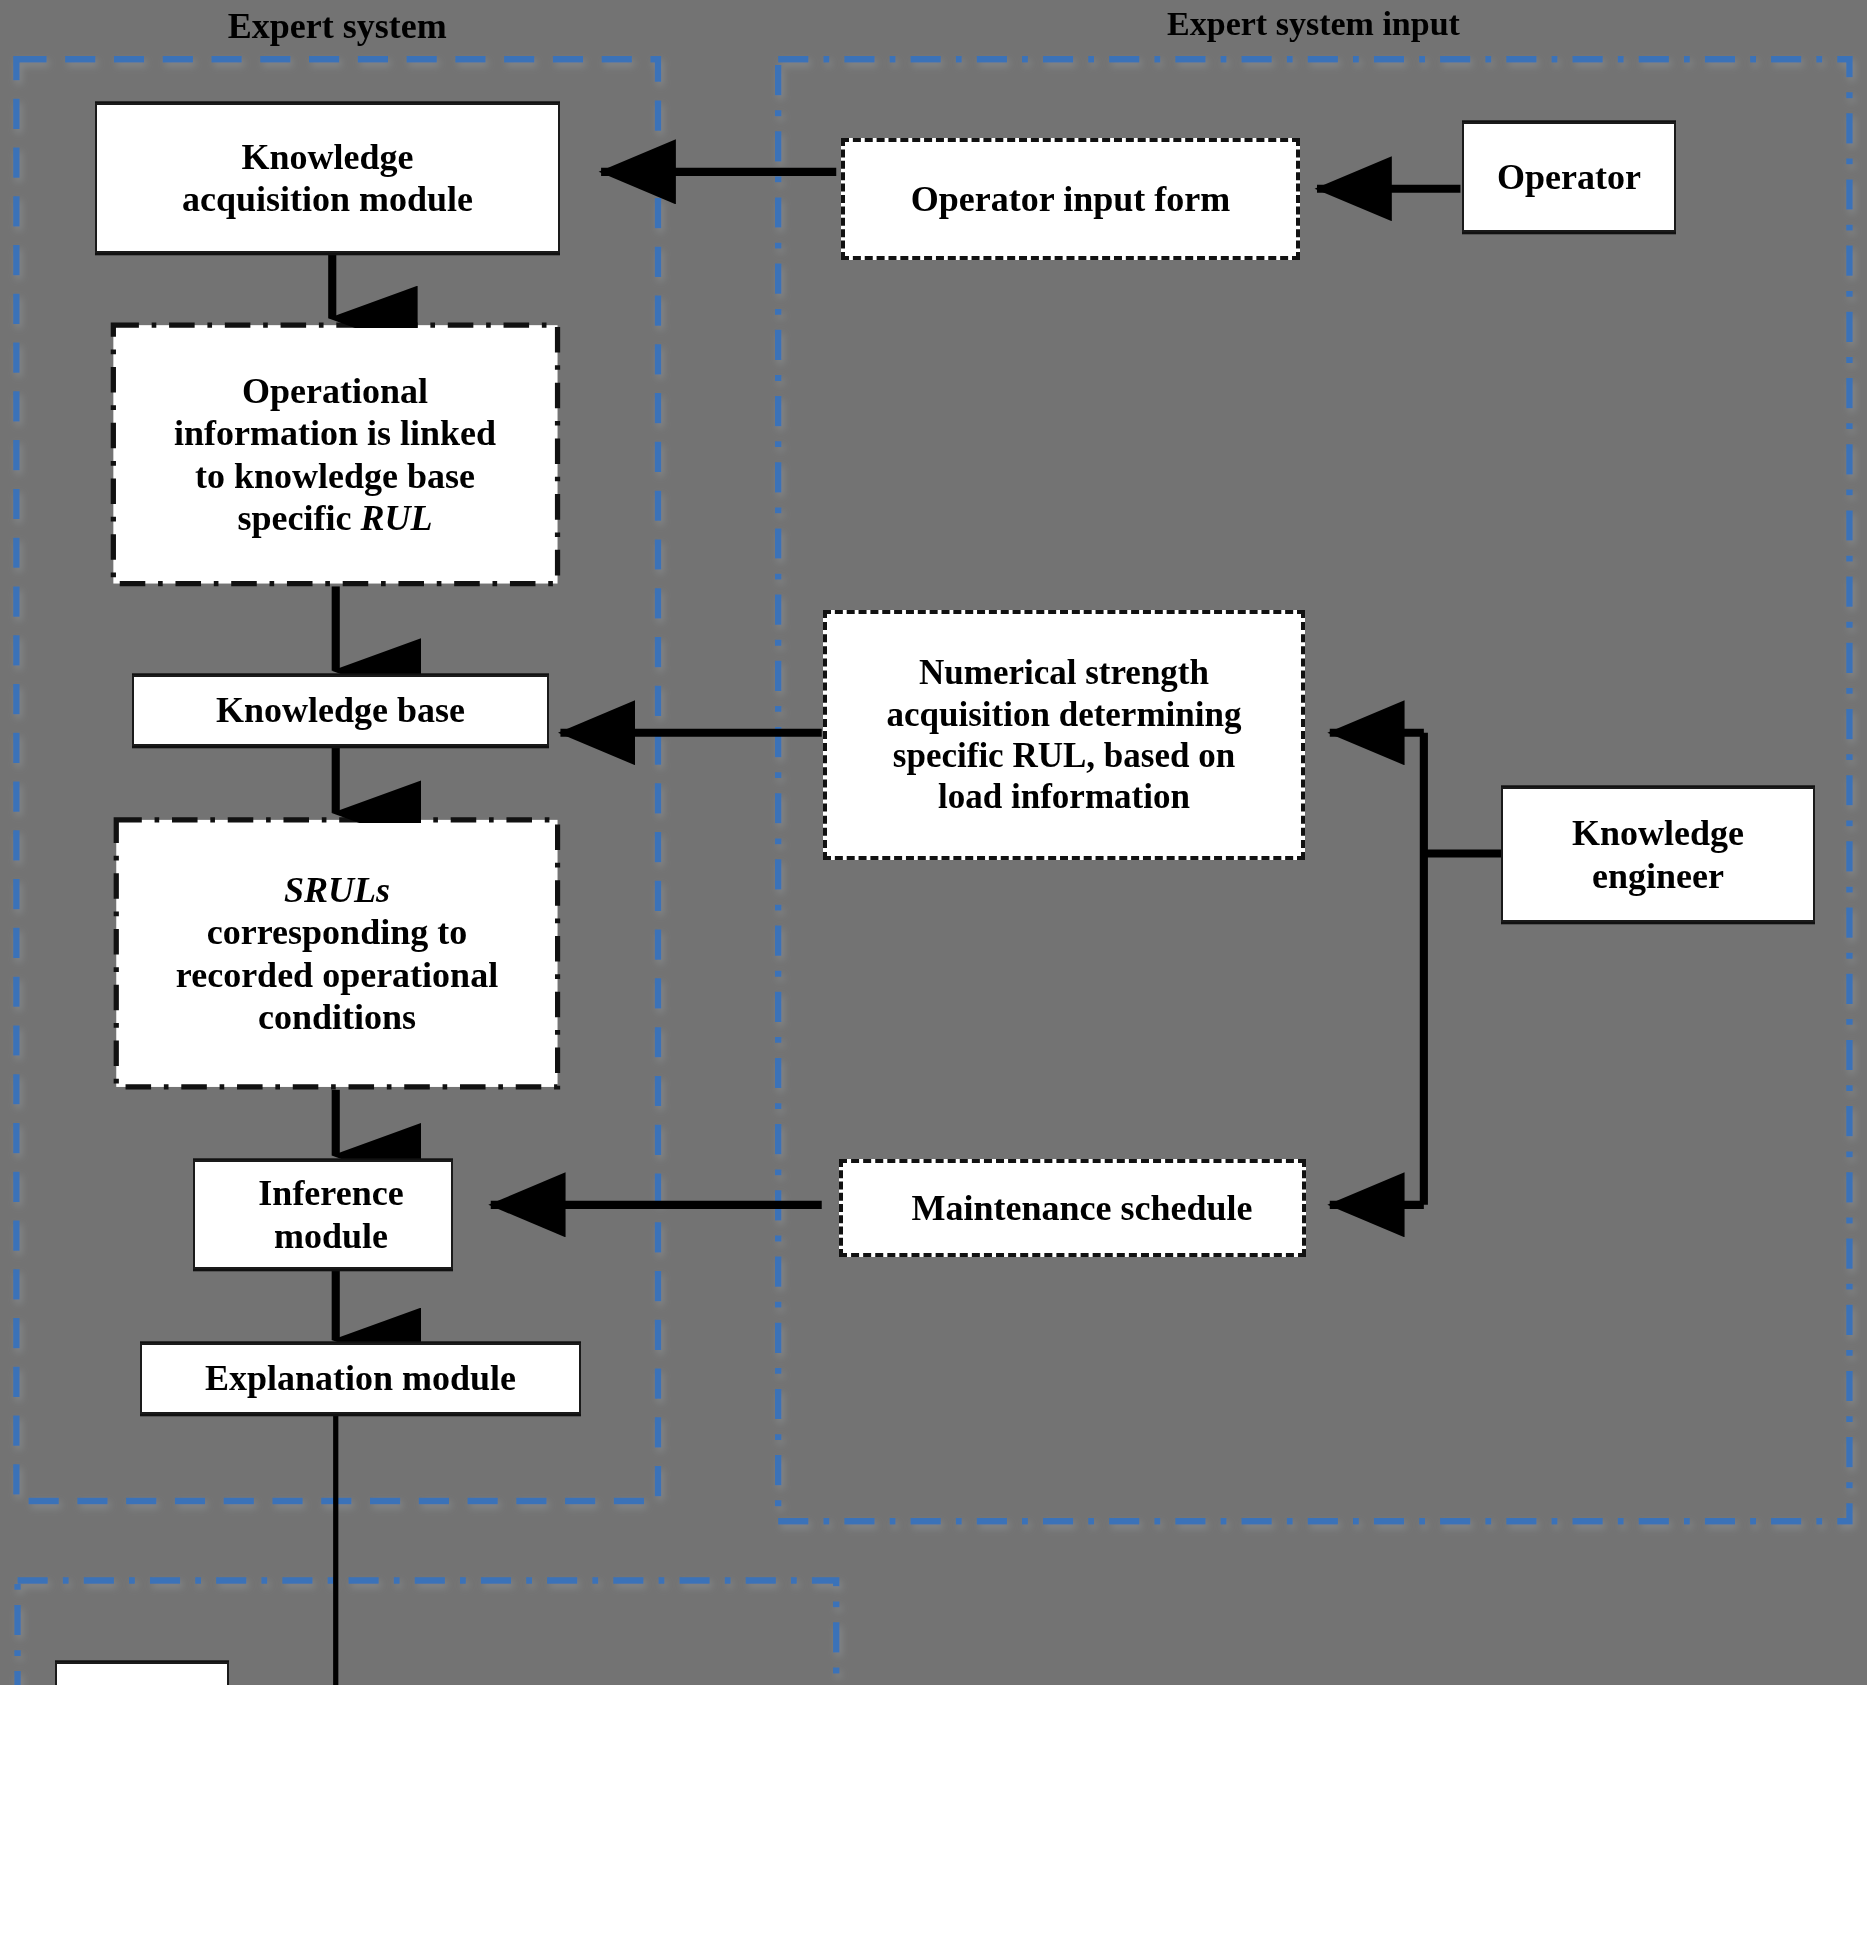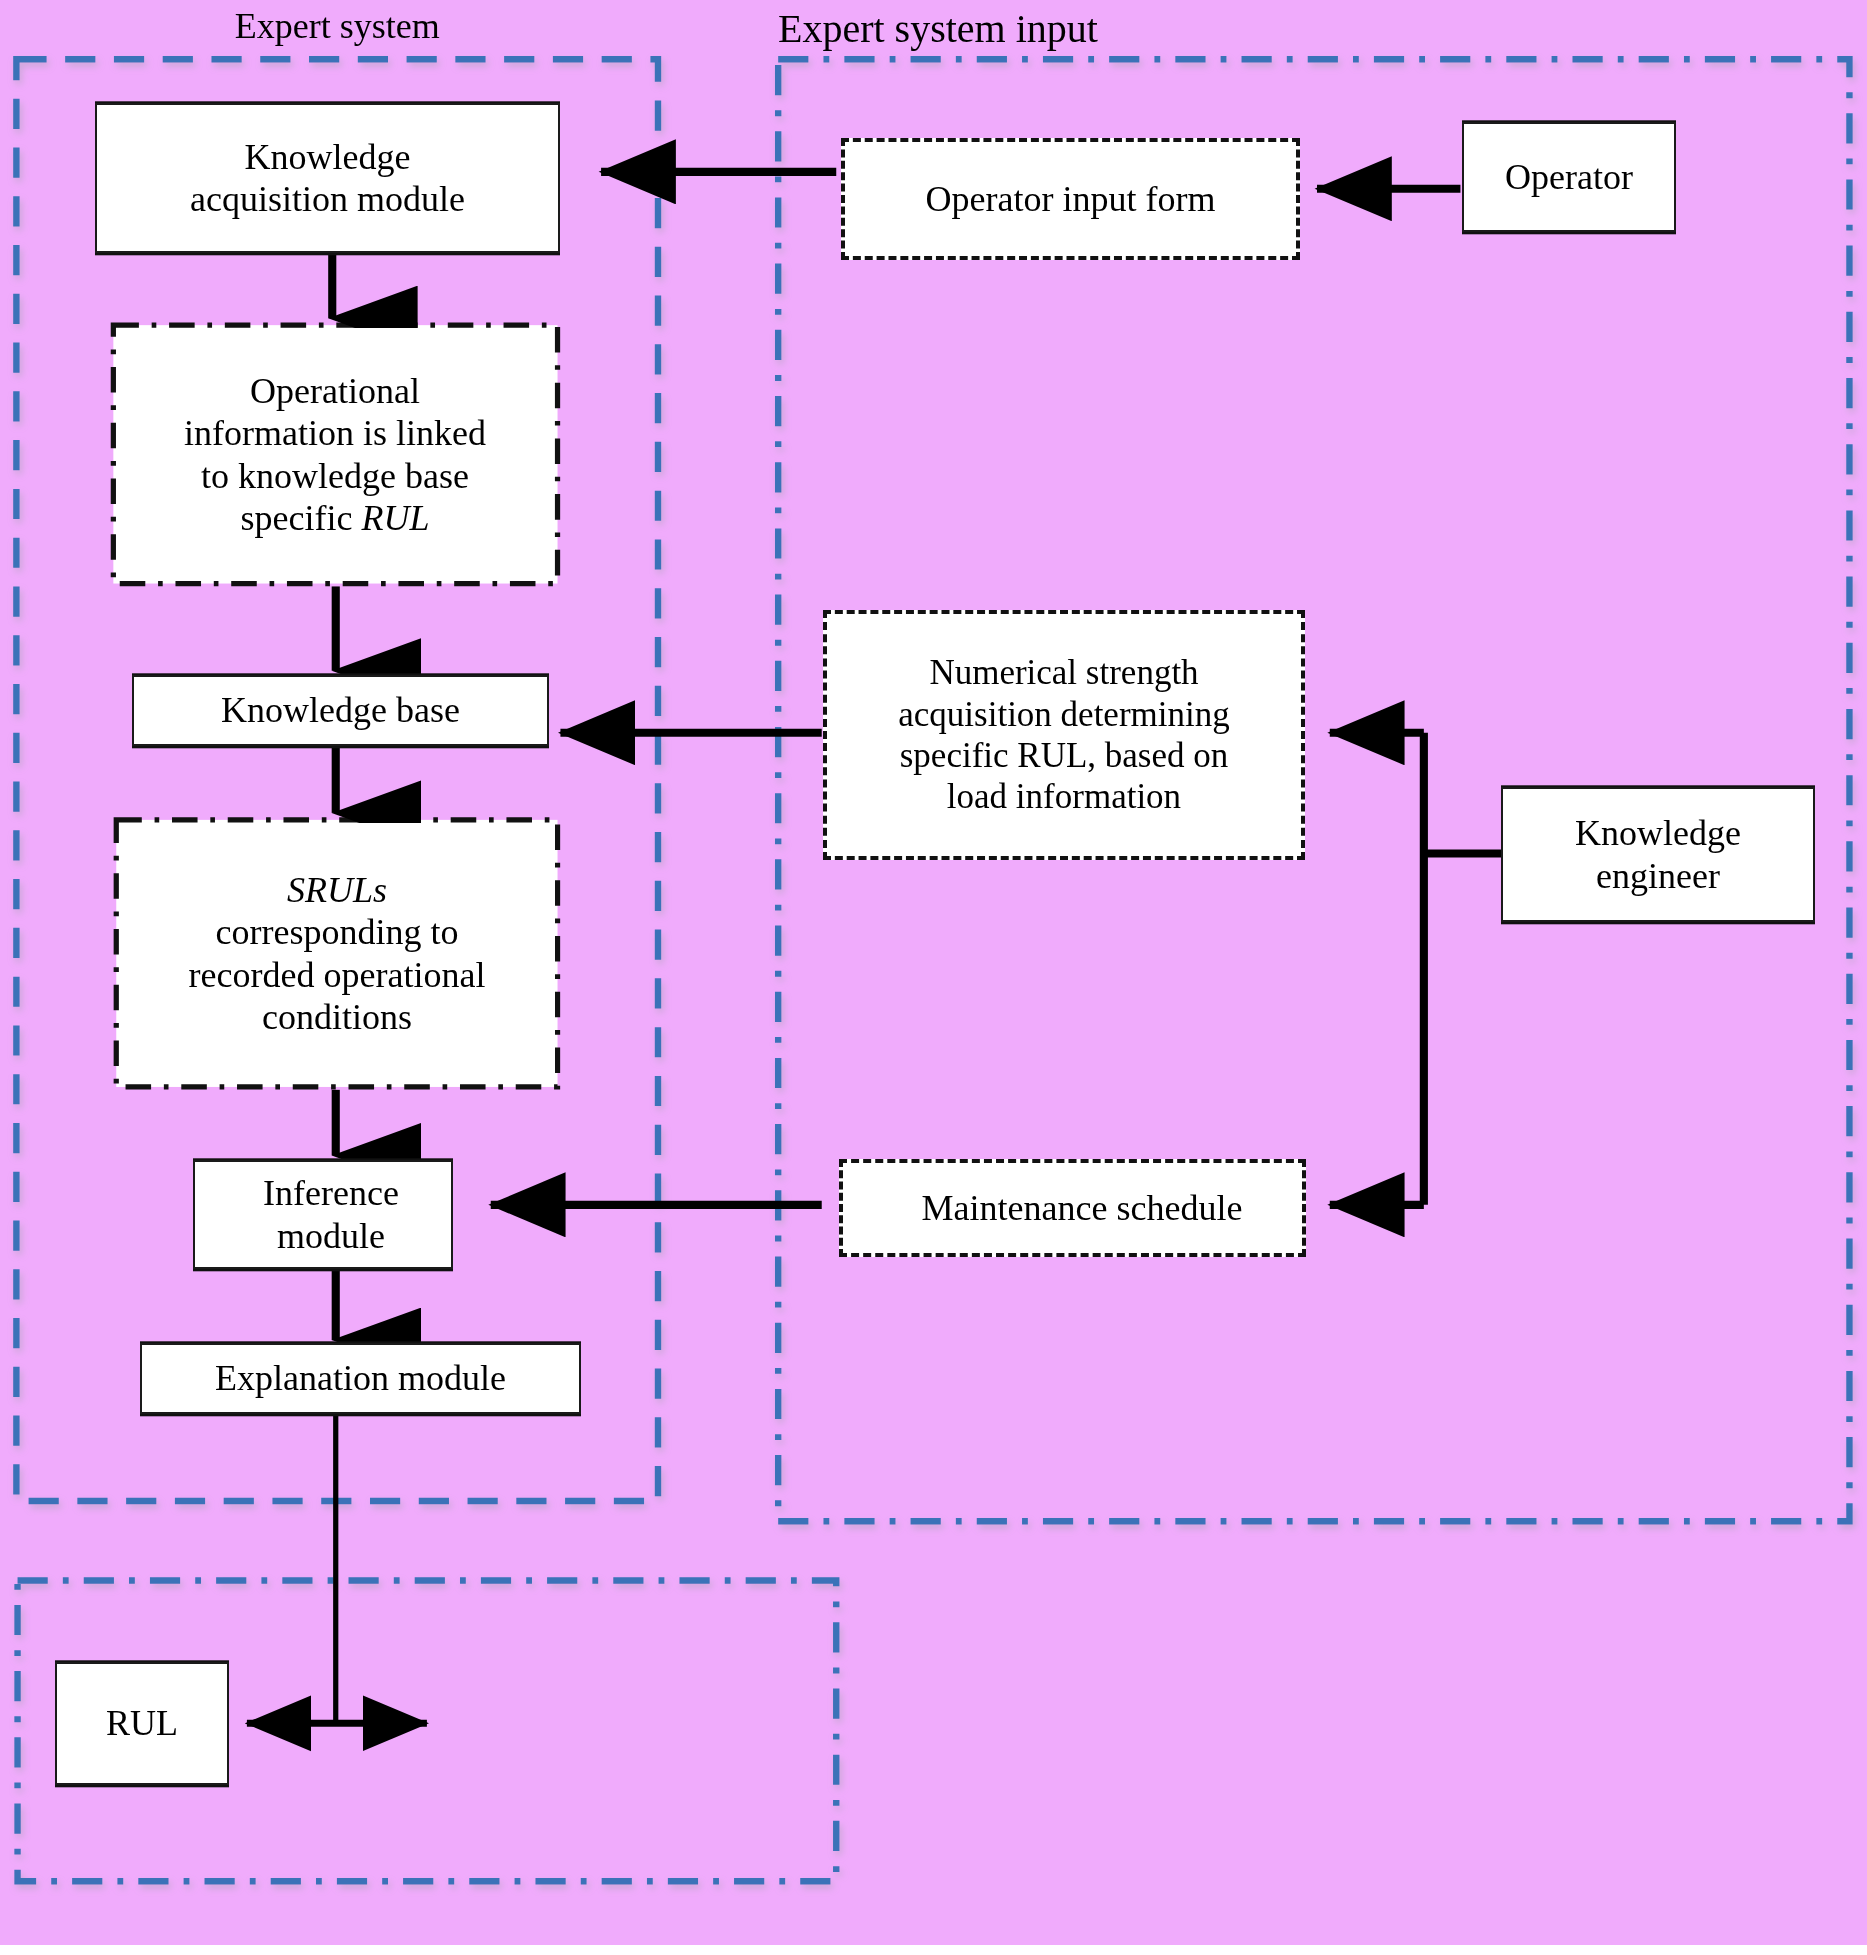--- a/index.html
+++ b/index.html
@@ -6,23 +6,24 @@
     margin: 0;
     padding: 0;
     background: #ffffff;
   }
   body {
     font-family: "Liberation Serif", "DejaVu Serif", serif;
   }
   #canvas {
     position: relative;
     width: 1867px;
-    height: 1945px;
-    background: #f0abfc;
+    height: 1685px;
+    background: #737373;
     overflow: hidden;
+    font-weight: bold;
   }
   svg.layer {
     position: absolute;
     left: 0;
     top: 0;
     width: 1867px;
     height: 1955px;
     pointer-events: none;
   }
   .node {
@@ -116,21 +117,21 @@
 
     <line x1="578" y1="2185" x2="578" y2="2308" stroke="#000" stroke-width="14" marker-end="url(#ahv)"></line>
 
     <line x1="578" y1="2430" x2="578" y2="2968" stroke="#000" stroke-width="9"></line>
 
     <line x1="425" y1="2968" x2="735" y2="2968" stroke="#000" stroke-width="12" marker-start="url(#ah-start)" marker-end="url(#ah)"></line>
   </svg>
 
   <div class="grouptitle" style="left:16.3px; top:4.6px; width:642px; text-align:center; font-size:36px;">Expert system</div>
 
-  <div class="grouptitle" style="left:778px; top:4.6px; width:1071px; text-align:left; font-size:40px;">Expert system input</div>
+  <div class="grouptitle" style="left:778px; top:4.6px; width:1071px; text-align:center; font-size:34px;">Expert system input</div>
 
 
   <div class="node node-solid" style="left:95px; top:103px; width:465px; height:150px; font-size:36px;">
     <span class="node-inner">Knowledge
 acquisition module</span>
   </div>
 
   <div class="node node-dashdot" style="left:116px; top:328px; width:438px; height:253px; font-size:36px;">
     <span class="node-inner"><span>Operational
 information is linked

